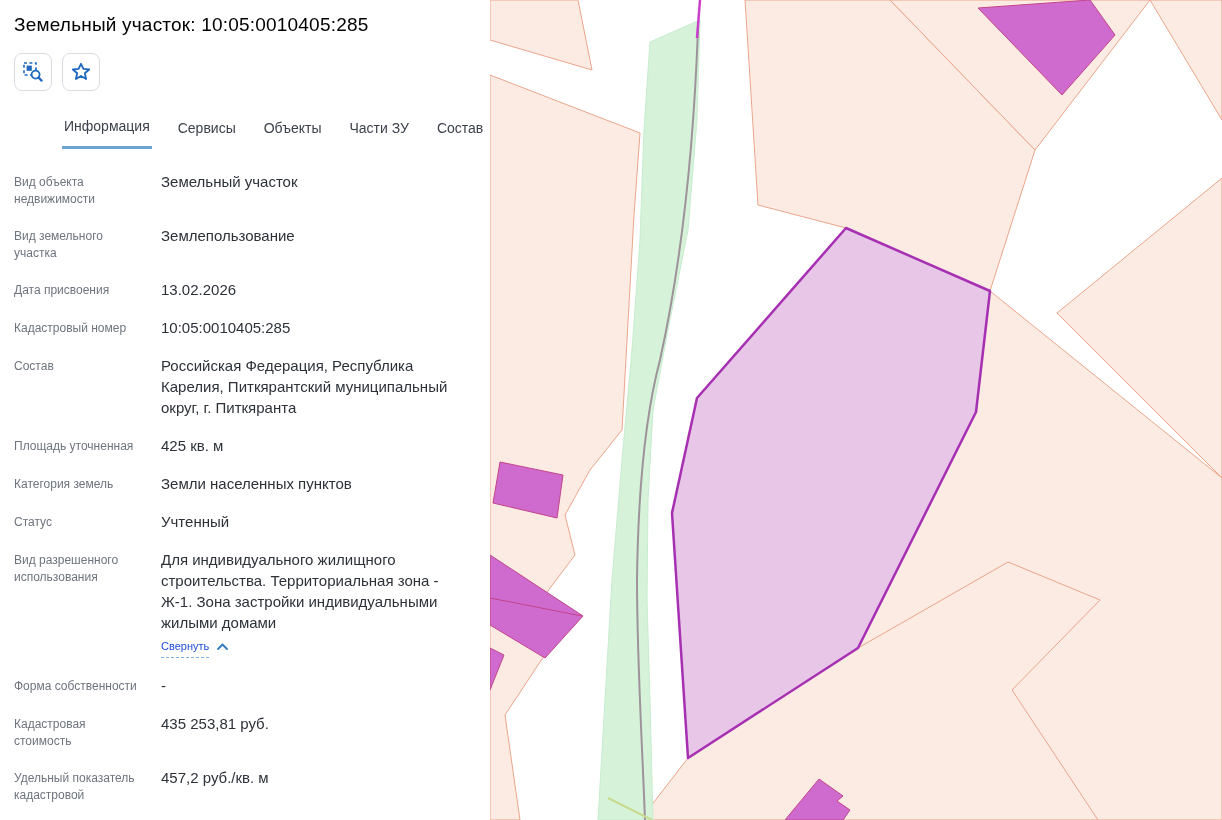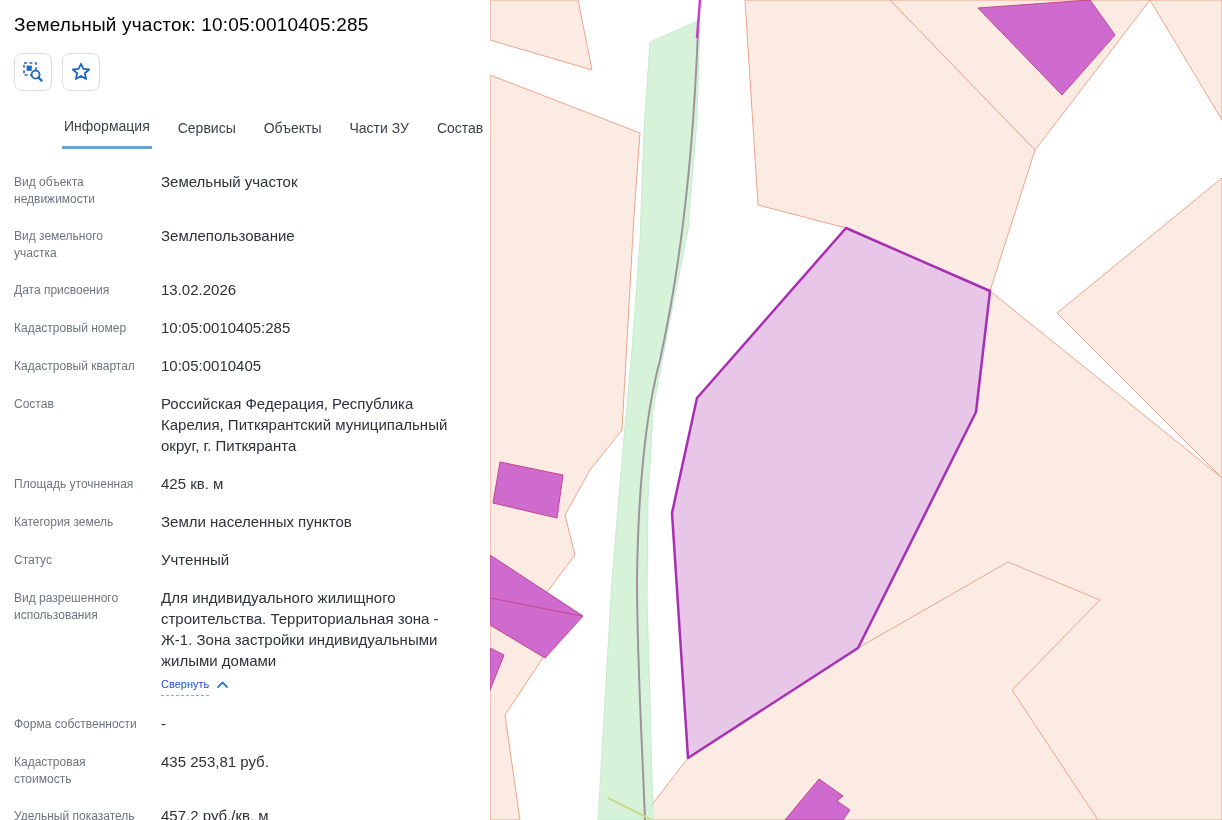--- a/index.html
+++ b/index.html
@@ -100,24 +100,20 @@
       <div class="row">
         <div class="row-label">Дата присвоения</div>
         <div class="row-value">13.02.2026</div>
       </div>
 
       <div class="row">
         <div class="row-label">Кадастровый номер</div>
         <div class="row-value">10:05:0010405:285</div>
       </div>
 
-      <div class="row">
-        <div class="row-label">Кадастровый квартал</div>
-        <div class="row-value">10:05:0010405</div>
-      </div>
 
       <div class="row">
         <div class="row-label">Состав</div>
         <div class="row-value">Российская Федерация, Республика Карелия, Питкярантский муниципальный округ, г. Питкяранта</div>
       </div>
 
       <div class="row">
         <div class="row-label">Площадь уточненная</div>
         <div class="row-value">425 кв. м</div>
       </div>

